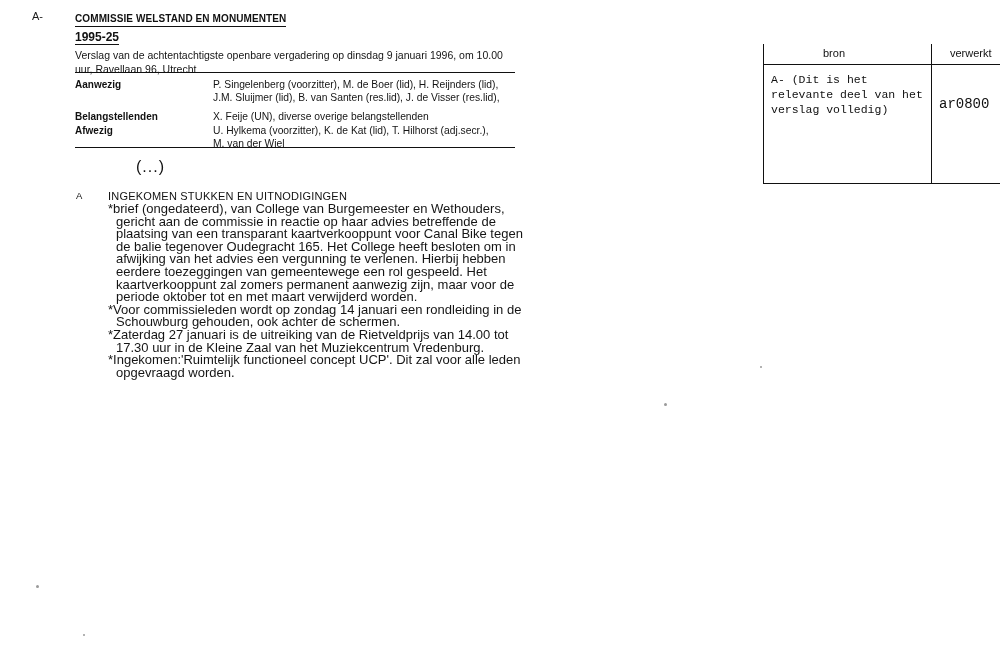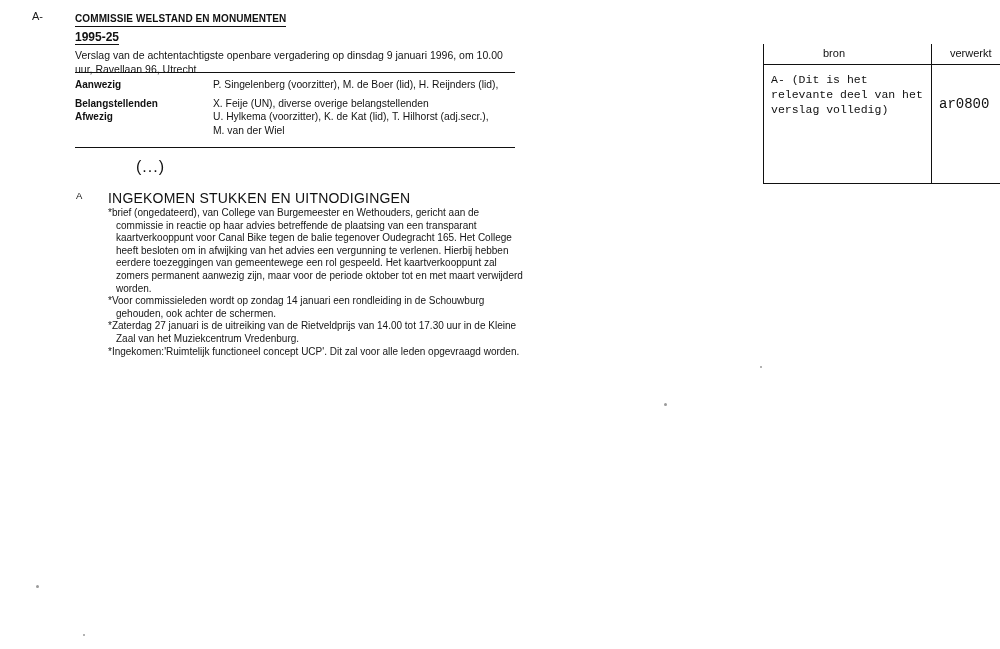--- a/index.html
+++ b/index.html
@@ -114,26 +114,26 @@
     top: 190px;
     font-size: 9.5px;
   }
   .section {
     position: absolute;
     left: 108px;
     top: 190px;
     width: 420px;
   }
   .section-title {
-    font-size: 14px;
+    font-size: 11px;
     letter-spacing: 0.2px;
     margin-bottom: 1px;
   }
   .para {
-    font-size: 10px;
+    font-size: 13px;
     line-height: 12.6px;
     color: #151515;
     margin: 0;
     padding-left: 8px;
     text-indent: -8px;
   }
   .para + .para { margin-top: 0px; }
 
   
   .form-panel {
@@ -220,20 +220,21 @@
   </div>
 
   <div class="rule" style="left:75px; top:72px; width:440px;"></div>
 
   <div class="attend">
 
     <div class="attend-row">
       <div class="attend-label">Aanwezig</div>
       <div class="attend-value">
         <div>P. Singelenberg (voorzitter), M. de Boer (lid), H. Reijnders (lid),</div>
+        <div>J.M. Sluijmer (lid), B. van Santen (res.lid), J. de Visser (res.lid),</div>
       </div>
     </div>
 
     <div class="spacer-row"></div>
 
     <div class="attend-row">
       <div class="attend-label">Belangstellenden</div>
       <div class="attend-value">
         <div>X. Feije (UN), diverse overige belangstellenden</div>
       </div>

